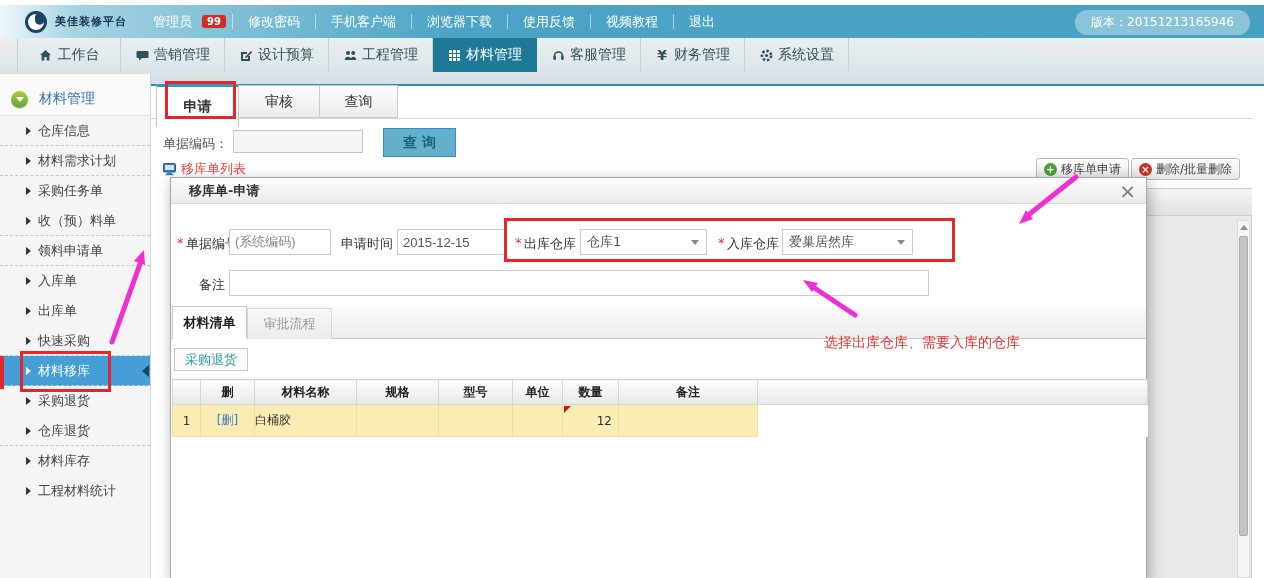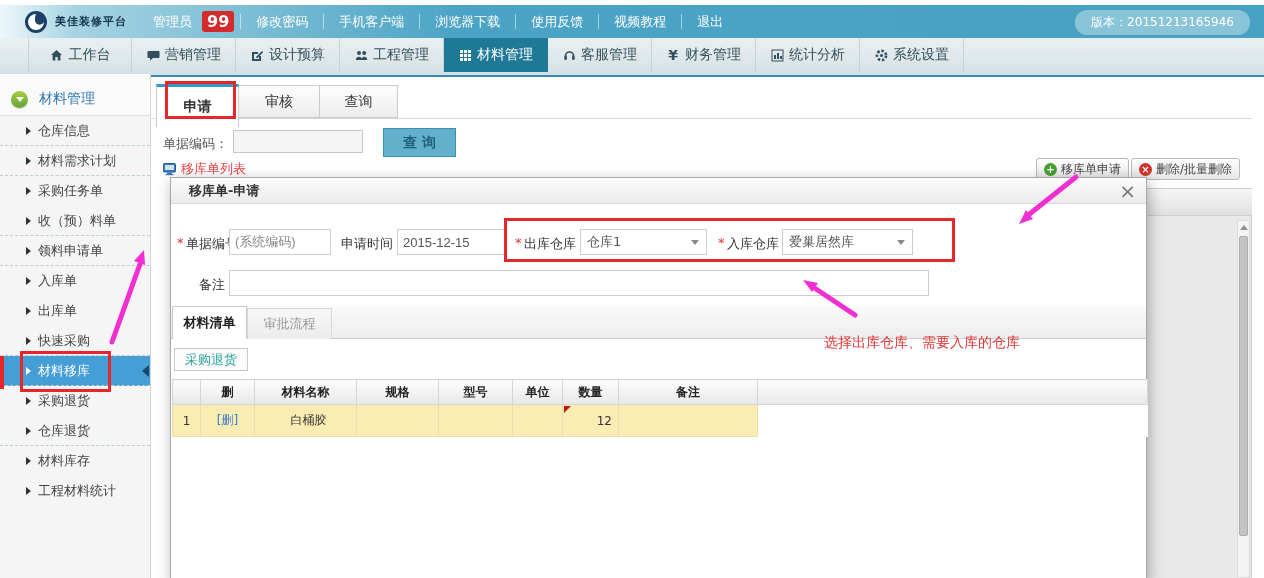--- a/index.html
+++ b/index.html
@@ -9,30 +9,30 @@
 
   
   .topbar{position:absolute;left:0;top:5px;width:1264px;height:33px;
     background:linear-gradient(to right,#eef7fa 0,#a5d3e2 6%,#4ba4c5 36%,#47a1c3 100%);
     display:flex;align-items:center;}
   .logo{display:flex;align-items:center;margin-left:24px;gap:7px;}
   .logo-text{font-size:11px;font-weight:bold;color:#143450;letter-spacing:1px;}
   .hlinks{display:flex;align-items:center;margin-left:26px;color:#fff;font-size:13px;}
   .hl{cursor:pointer;white-space:nowrap;}
   .hl.user{padding-right:4px;cursor:default;}
-  .badge{background:#d42a2a;color:#fff;font-size:16px;font-weight:bold;
+  .badge{background:#d42a2a;color:#fff;font-size:10px;font-weight:bold;
     padding:1px 5px;border-radius:3px;margin:0 6px;}
   .hl.divided{border-left:1px solid rgba(255,255,255,.5);padding:0 15px;line-height:15px;}
   .version{position:absolute;right:14px;top:5px;background:#89c4d8;color:#fff;
     font-size:12px;padding:4px 16px;border-radius:12px;}
 
   
-  .navbar{position:absolute;left:0;top:38px;width:1264px;height:39px;
+  .navbar{position:absolute;left:0;top:38px;width:1264px;height:48px;
     background:linear-gradient(#eaf0f2,#d5e0e4);border-bottom:2px solid #2d8fae;
-    display:flex;padding-left:28px;}
+    display:flex;padding-left:17px;}
   .nav-tab{width:104px;display:flex;align-items:center;justify-content:center;gap:5px;
     font-size:14px;color:#334f5b;border-right:1px solid #c3d2d8;cursor:pointer;height:34px;}
   .nav-tab:first-child{border-left:1px solid #c3d2d8;}
   .nav-tab.active{background:#1e7996;color:#fff;border-color:#1e7996;}
   .ni{display:inline-flex;width:14px;height:14px;align-items:center;justify-content:center;}
   .ni svg{width:13px;height:13px;}
   .yen-glyph{font-size:14px;font-weight:bold;line-height:13px;}
 
   
   .sidebar{position:absolute;left:0;top:74px;width:151px;height:504px;
@@ -117,21 +117,21 @@
     border:1px solid #d8d8d8;border-bottom:0;background:linear-gradient(#f7f7f7,#ececec);z-index:1;}
   .m-tip{position:absolute;left:653px;top:156px;font-size:14px;color:#e23434;white-space:nowrap;}
   .m-addbtn{position:absolute;left:3px;top:170px;height:23px;padding:0 10px;border:1px solid #c9c9c9;
     background:#fcfcfc;color:#2aa39d;font-size:13px;line-height:21px;cursor:pointer;}
   .m-table{position:absolute;left:1px;top:201px;border-collapse:collapse;table-layout:fixed;
     width:975px;font-size:12px;}
   .m-table thead td{height:25px;background:linear-gradient(#fdfdfd,#e8e8e8);
     border:1px solid #d6d6d6;font-weight:bold;color:#222;text-align:center;}
   .m-table tbody td{height:32px;background:#fbecb4;border:1px solid #eadfa9;color:#333;
     text-align:center;position:relative;}
-  .m-table tbody td.name{text-align:center;padding-left:6px;}
+  .m-table tbody td.name{text-align:left;}
   .m-table tbody td.qty{text-align:right;padding-right:6px;}
   .m-table td.filler{background:#fff;border-top:0;border-right:0;border-bottom:0;}
   .m-table thead td.filler{background:linear-gradient(#fdfdfd,#e8e8e8);
     border:1px solid #d6d6d6;}
   .del-link{color:#3a7dc9;cursor:pointer;text-decoration:none;}
   .corner{position:absolute;left:1px;top:1px;width:0;height:0;
     border-top:7px solid #c01818;border-right:7px solid transparent;}
 
   
   .ann{position:absolute;border:3px solid #e8252a;z-index:50;pointer-events:none;}
@@ -225,31 +225,20 @@
             <path d="M2.5 7a4 4 0 0 1 8 0" fill="none" stroke="currentColor" stroke-width="1.6"></path>
             <rect x="1.3" y="6.5" width="2.6" height="4.5" rx="1.2" fill="currentColor"></rect>
             <rect x="9.1" y="6.5" width="2.6" height="4.5" rx="1.2" fill="currentColor"></rect>
           </svg>
         </span>
       <span>客服管理</span>
     </div>
     <div class="nav-tab">
       <span class="ni yen-glyph">¥</span>
       <span>财务管理</span>
-    </div>
-    <div class="nav-tab">
-      <span class="ni">
-          <svg viewBox="0 0 13 13">
-            <rect x="1" y="1" width="11" height="11" fill="none" stroke="currentColor"></rect>
-            <rect x="3" y="6" width="2" height="4" fill="currentColor"></rect>
-            <rect x="6" y="4" width="2" height="6" fill="currentColor"></rect>
-            <rect x="9" y="7" width="2" height="3" fill="currentColor"></rect>
-          </svg>
-        </span>
-      <span>统计分析</span>
     </div>
     <div class="nav-tab">
       <span class="ni">
           <svg viewBox="0 0 13 13">
             <circle cx="6.5" cy="6.5" r="4.6" fill="none" stroke="currentColor" stroke-width="2.6" stroke-dasharray="2.4 1.8"></circle>
             <circle cx="6.5" cy="6.5" r="1.6" fill="currentColor"></circle>
           </svg>
         </span>
       <span>系统设置</span>
     </div>

